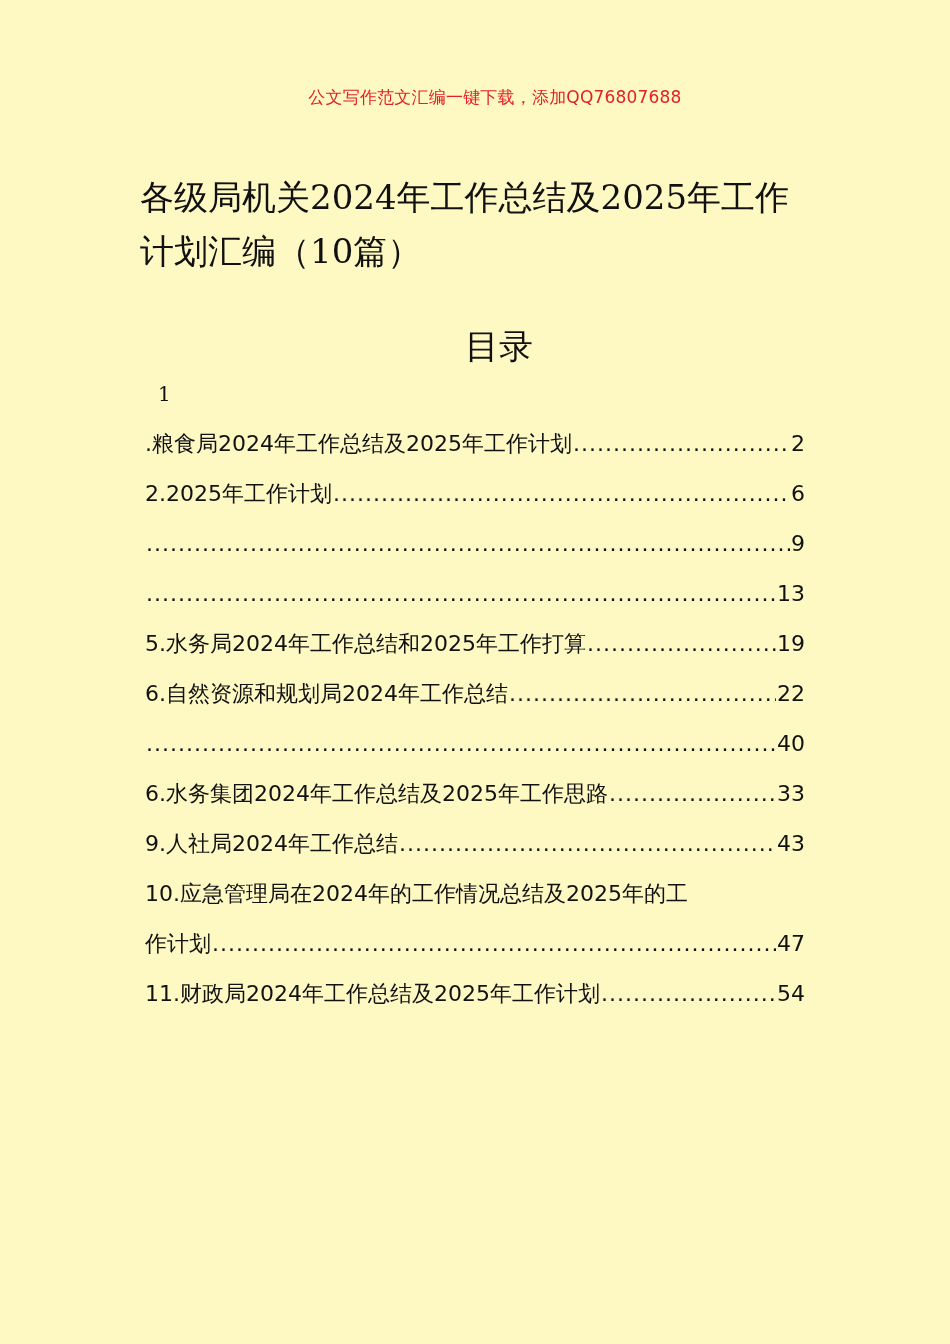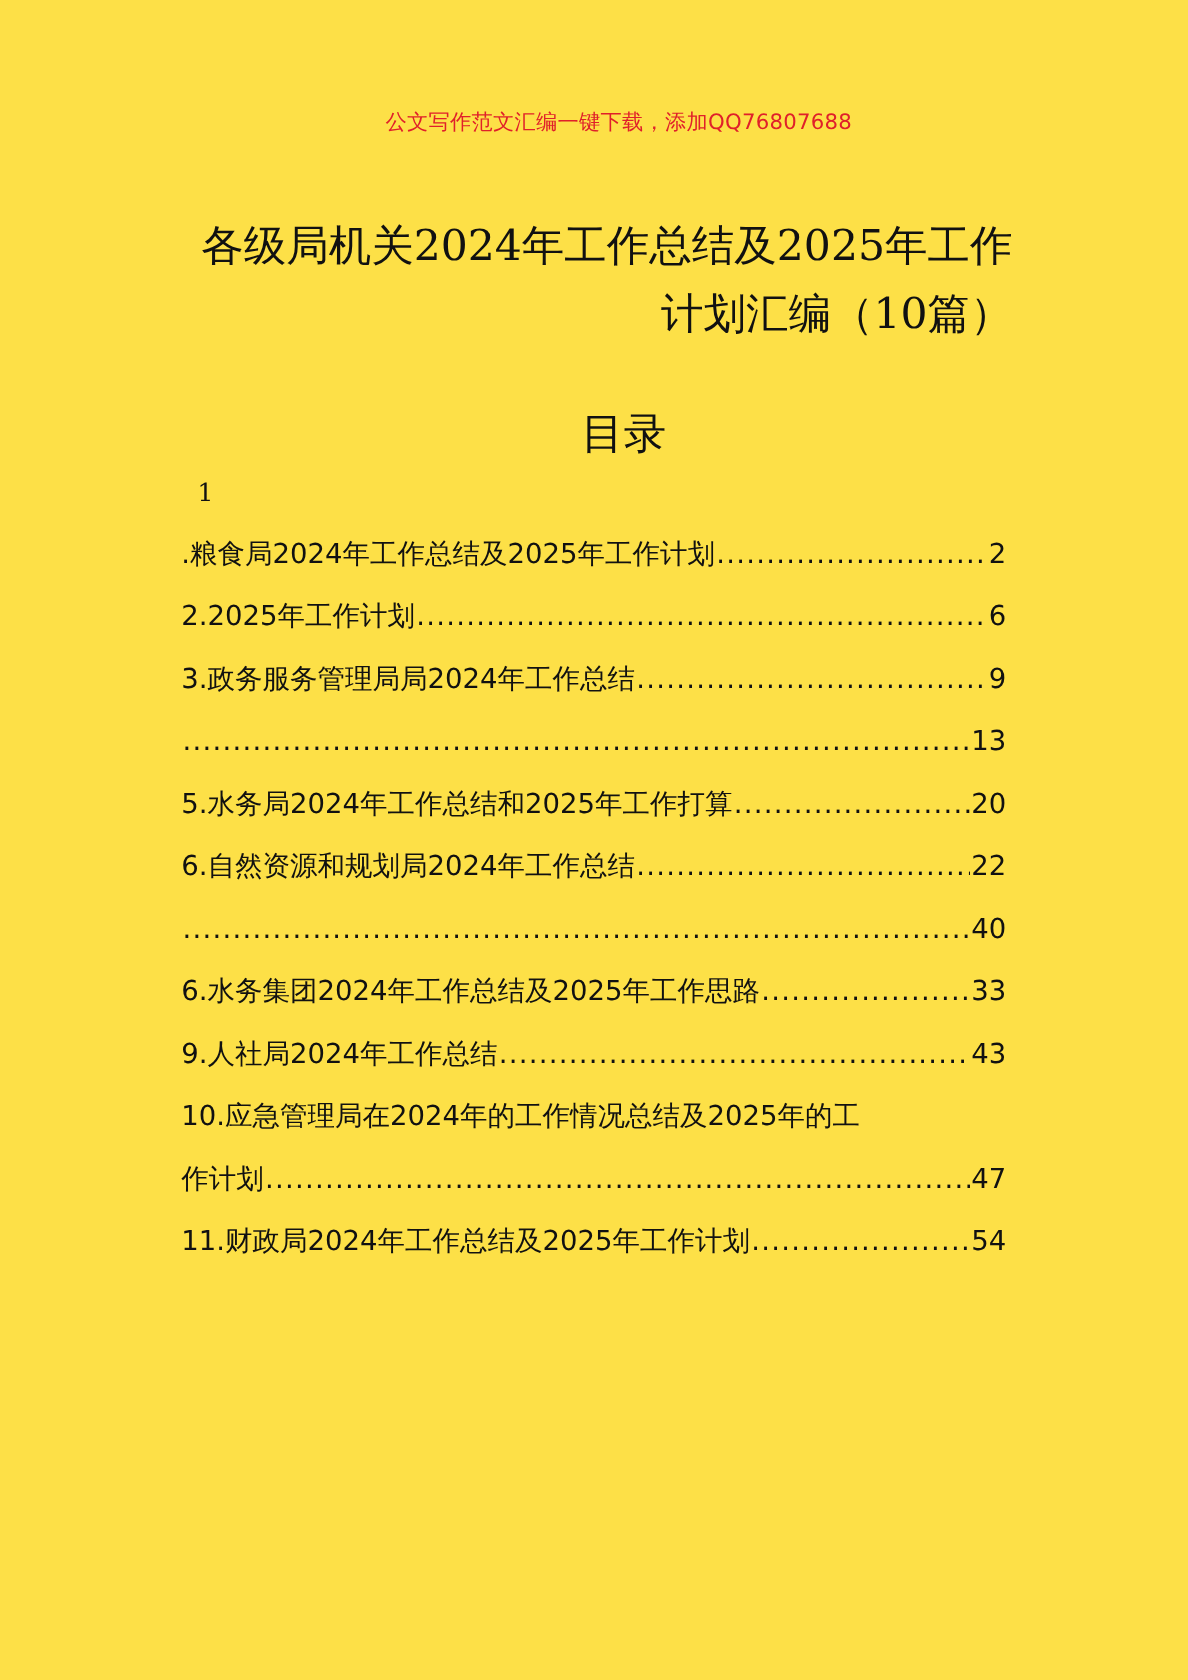--- a/index.html
+++ b/index.html
@@ -12,38 +12,38 @@
       height: 1344px;
       position: relative;
       overflow: hidden;
       font-family: "DejaVu Sans", sans-serif;
       color: #111111;
     }
     .page {
       position: absolute;
       left: 0; top: 0;
       width: 950px; height: 1344px;
-      background: #fde047;
+      background: #fef9c3;
     }
     .banner {
       position: absolute;
       top: 86px;
       left: 0;
       width: 990px;
       text-align: center;
       color: #e0202a;
       font-size: 17px;
       letter-spacing: 0.2px;
     }
     .title {
       position: absolute;
       top: 170px;
       left: 140px;
       width: 670px;
-      text-align: right;
+      text-align: left;
       font-size: 34px;
       line-height: 54px;
       font-family: "DejaVu Serif", serif;
       color: #111;
     }
     .toc-heading {
       position: absolute;
       top: 324px;
       left: 0;
       width: 950px;
@@ -101,32 +101,31 @@
       <span class="txt">.粮食局2024年工作总结及2025年工作计划</span>
       <span class="leader"></span>
       <span class="pg">2</span>
     </div>
     <div class="toc-line">
       <span class="txt">2.2025年工作计划</span>
       <span class="leader"></span>
       <span class="pg">6</span>
     </div>
     <div class="toc-line">
-      <span class="txt">3.政务服务管理局局2024年工作总结</span>
       <span class="leader"></span>
       <span class="pg">9</span>
     </div>
     <div class="toc-line">
       <span class="leader"></span>
       <span class="pg">13</span>
     </div>
     <div class="toc-line">
       <span class="txt">5.水务局2024年工作总结和2025年工作打算</span>
       <span class="leader"></span>
-      <span class="pg">20</span>
+      <span class="pg">19</span>
     </div>
     <div class="toc-line">
       <span class="txt">6.自然资源和规划局2024年工作总结</span>
       <span class="leader"></span>
       <span class="pg">22</span>
     </div>
     <div class="toc-line">
       <span class="txt"></span>
       <span class="leader"></span>
       <span class="pg">40</span>

